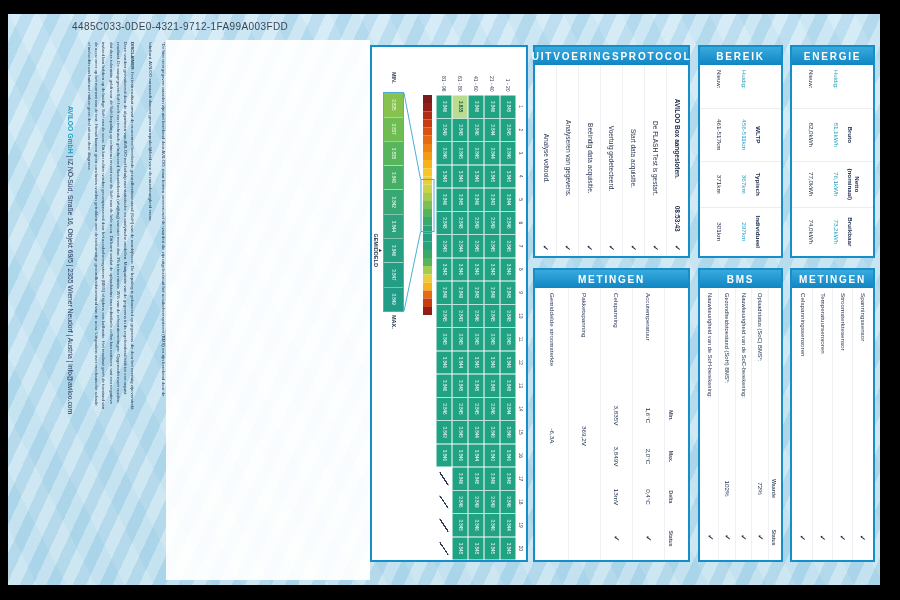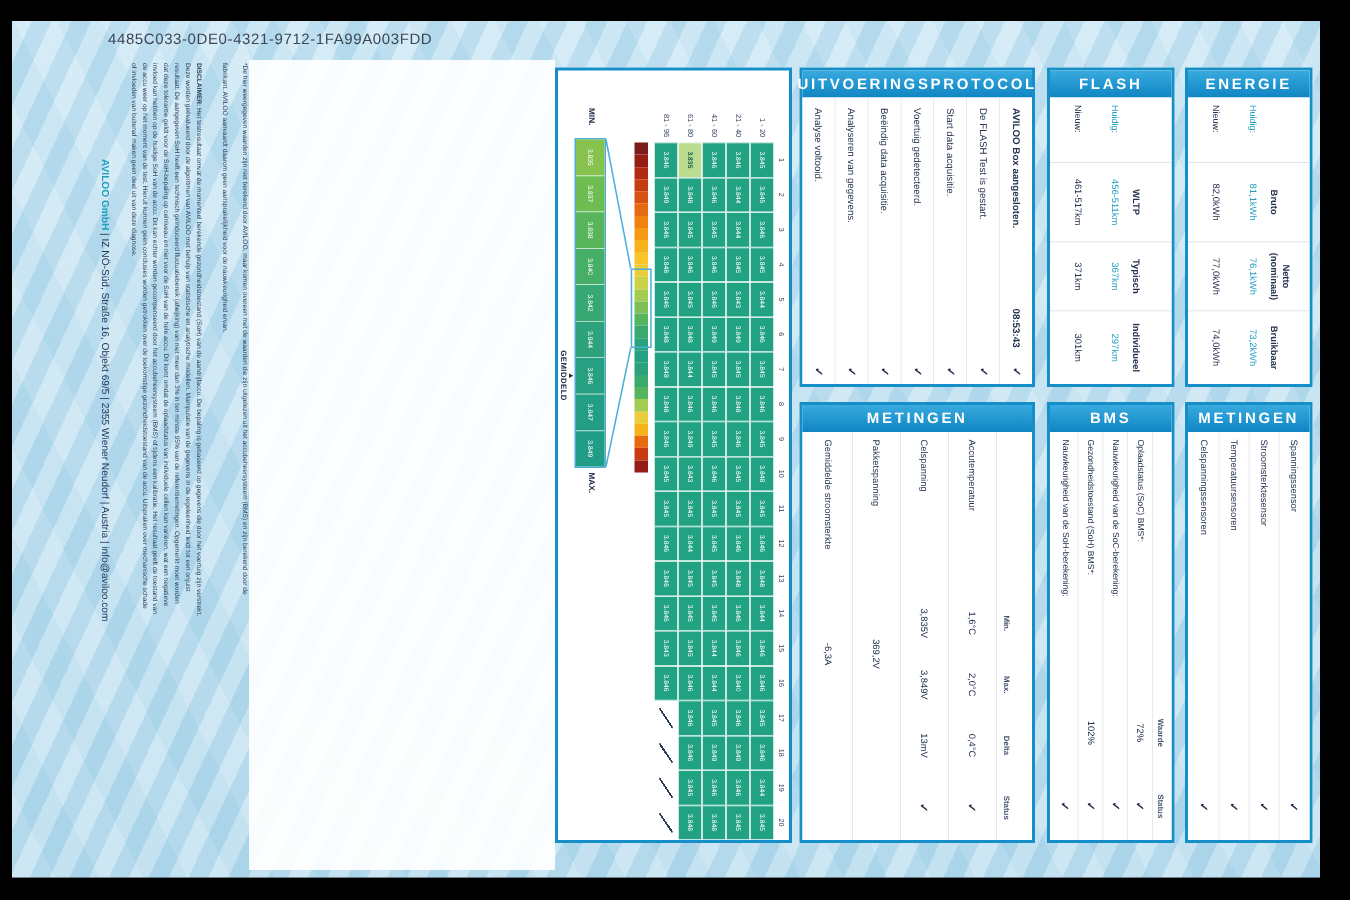--- a/index.html
+++ b/index.html
@@ -282,21 +282,21 @@
               </div>
               <div class="gem" style="left: 330.8px; top: 106px; width: 80px;">
                 <div class="tri">▲</div>
                 <div class="glab">GEMIDDELD</div>
               </div>
             </div>
           </div>
       </div>
     </div>
 
-    <div class="card" style="left:525px;top:31px;width:157px;height:213px;">
+    <div class="card" style="left:525px;top:31px;width:157px;height:213px;text-align:center;">
       <div class="chead">UITVOERINGSPROTOCOL</div>
       <div class="cbody">
         <div class="rot" id="protocol-rot" style="width:382px;height:306px;display:flex;flex-direction:column;">
             <div class="prow" style="flex: 1 1 0%;">
               <div class="plabel" style="font-weight: 700;">AVILOO Box aangesloten.</div>
               <div class="ptime">08:53:43</div>
               <div class="check">✓</div>
             </div>
             <div class="prow" style="flex: 1 1 0%;">
               <div class="plabel">De FLASH Test is gestart.</div>
@@ -320,21 +320,21 @@
             </div>
             <div class="prow" style="flex: 1 1 0%;">
               <div class="plabel">Analyse voltooid.</div>
               <div class="check">✓</div>
             </div>
           </div>
       </div>
     </div>
 
     <div class="card" style="left:690px;top:31px;width:85px;height:213px;">
-      <div class="chead">FLASH</div>
+      <div class="chead">BEREIK</div>
       <div class="cbody">
         <div class="rot" id="bereik-rot" style="width:382px;height:162px;">
             <div class="trow" style="height: 62px;">
               <div class="tcell" style="width: 86px;"></div>
               <div class="tcell thead tsep" style="width: 106px; align-items: flex-end; padding-bottom: 8px;">WLTP</div>
               <div class="tcell thead tsep" style="width: 92px; align-items: flex-end; padding-bottom: 8px;">Typisch</div>
               <div class="tcell thead tsep" style="width: 98px; align-items: flex-end; padding-bottom: 8px;">Individueel</div>
             </div>
             <div class="trow" style="height: 50px;">
               <div class="tcell tlabel accent" style="width: 86px; align-items: flex-start; padding-top: 6px;">Huidig:</div>

